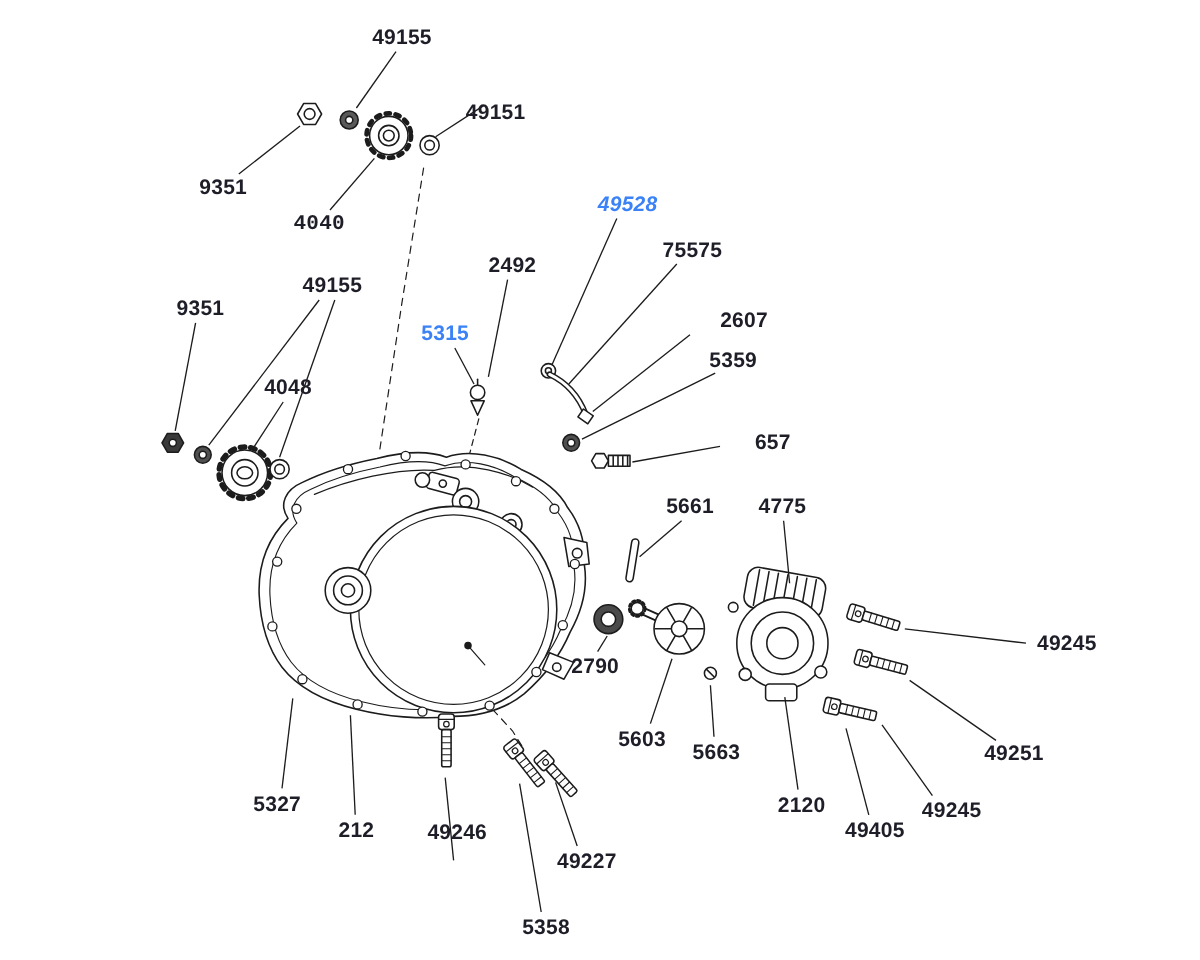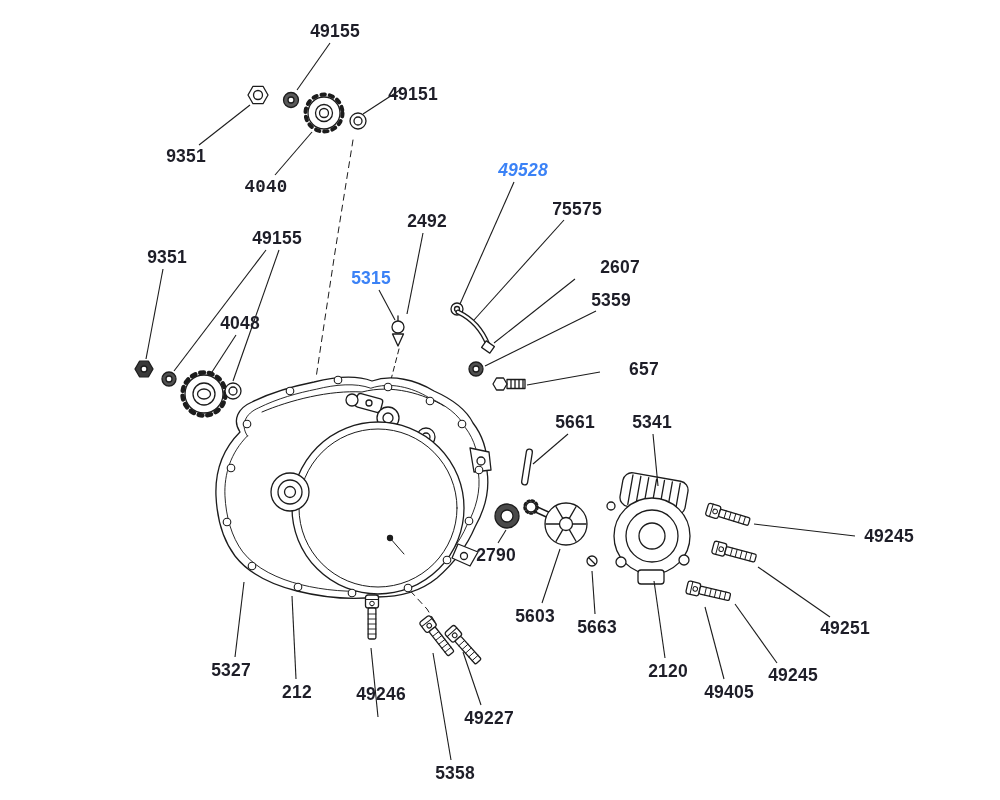--- a/index.html
+++ b/index.html
@@ -251,21 +251,21 @@
       <div class="part-label" style="left: 167px; top: 257px; color: rgb(30, 30, 40);">9351</div>
       <div class="part-label" style="left: 240px; top: 323px; color: rgb(30, 30, 40);">4048</div>
       <div class="part-label" style="left: 427px; top: 221px; color: rgb(30, 30, 40);">2492</div>
       <div class="part-label" style="left: 371px; top: 278px; color: #3b82f6;">5315</div>
       <div class="part-label" style="left: 523px; top: 170px; color: #3b82f6; font-style: italic;">49528</div>
       <div class="part-label" style="left: 577px; top: 209px; color: rgb(30, 30, 40);">75575</div>
       <div class="part-label" style="left: 588px; top: 267px; color: rgb(30, 30, 40); margin-left: 32px;">2607</div>
       <div class="part-label" style="left: 611px; top: 300px; color: rgb(30, 30, 40);">5359</div>
       <div class="part-label" style="left: 624px; top: 369px; color: rgb(30, 30, 40); margin-left: 20px;">657</div>
       <div class="part-label" style="left: 575px; top: 422px; color: rgb(30, 30, 40);">5661</div>
-      <div class="part-label" style="left: 652px; top: 422px; color: rgb(30, 30, 40);">5341</div>
+      <div class="part-label" style="left: 652px; top: 422px; color: rgb(30, 30, 40);">4775</div>
       <div class="part-label" style="left: 496px; top: 555px; color: rgb(30, 30, 40);">2790</div>
       <div class="part-label" style="left: 889px; top: 536px; color: rgb(30, 30, 40);">49245</div>
       <div class="part-label" style="left: 535px; top: 616px; color: rgb(30, 30, 40);">5603</div>
       <div class="part-label" style="left: 597px; top: 627px; color: rgb(30, 30, 40);">5663</div>
       <div class="part-label" style="left: 845px; top: 628px; color: rgb(30, 30, 40);">49251</div>
       <div class="part-label" style="left: 231px; top: 670px; color: rgb(30, 30, 40);">5327</div>
       <div class="part-label" style="left: 297px; top: 692px; color: rgb(30, 30, 40); text-align: right;">212</div>
       <div class="part-label" style="left: 668px; top: 671px; color: rgb(30, 30, 40);">2120</div>
       <div class="part-label" style="left: 729px; top: 692px; color: rgb(30, 30, 40);">49405</div>
       <div class="part-label" style="left: 793px; top: 675px; color: rgb(30, 30, 40);">49245</div>

